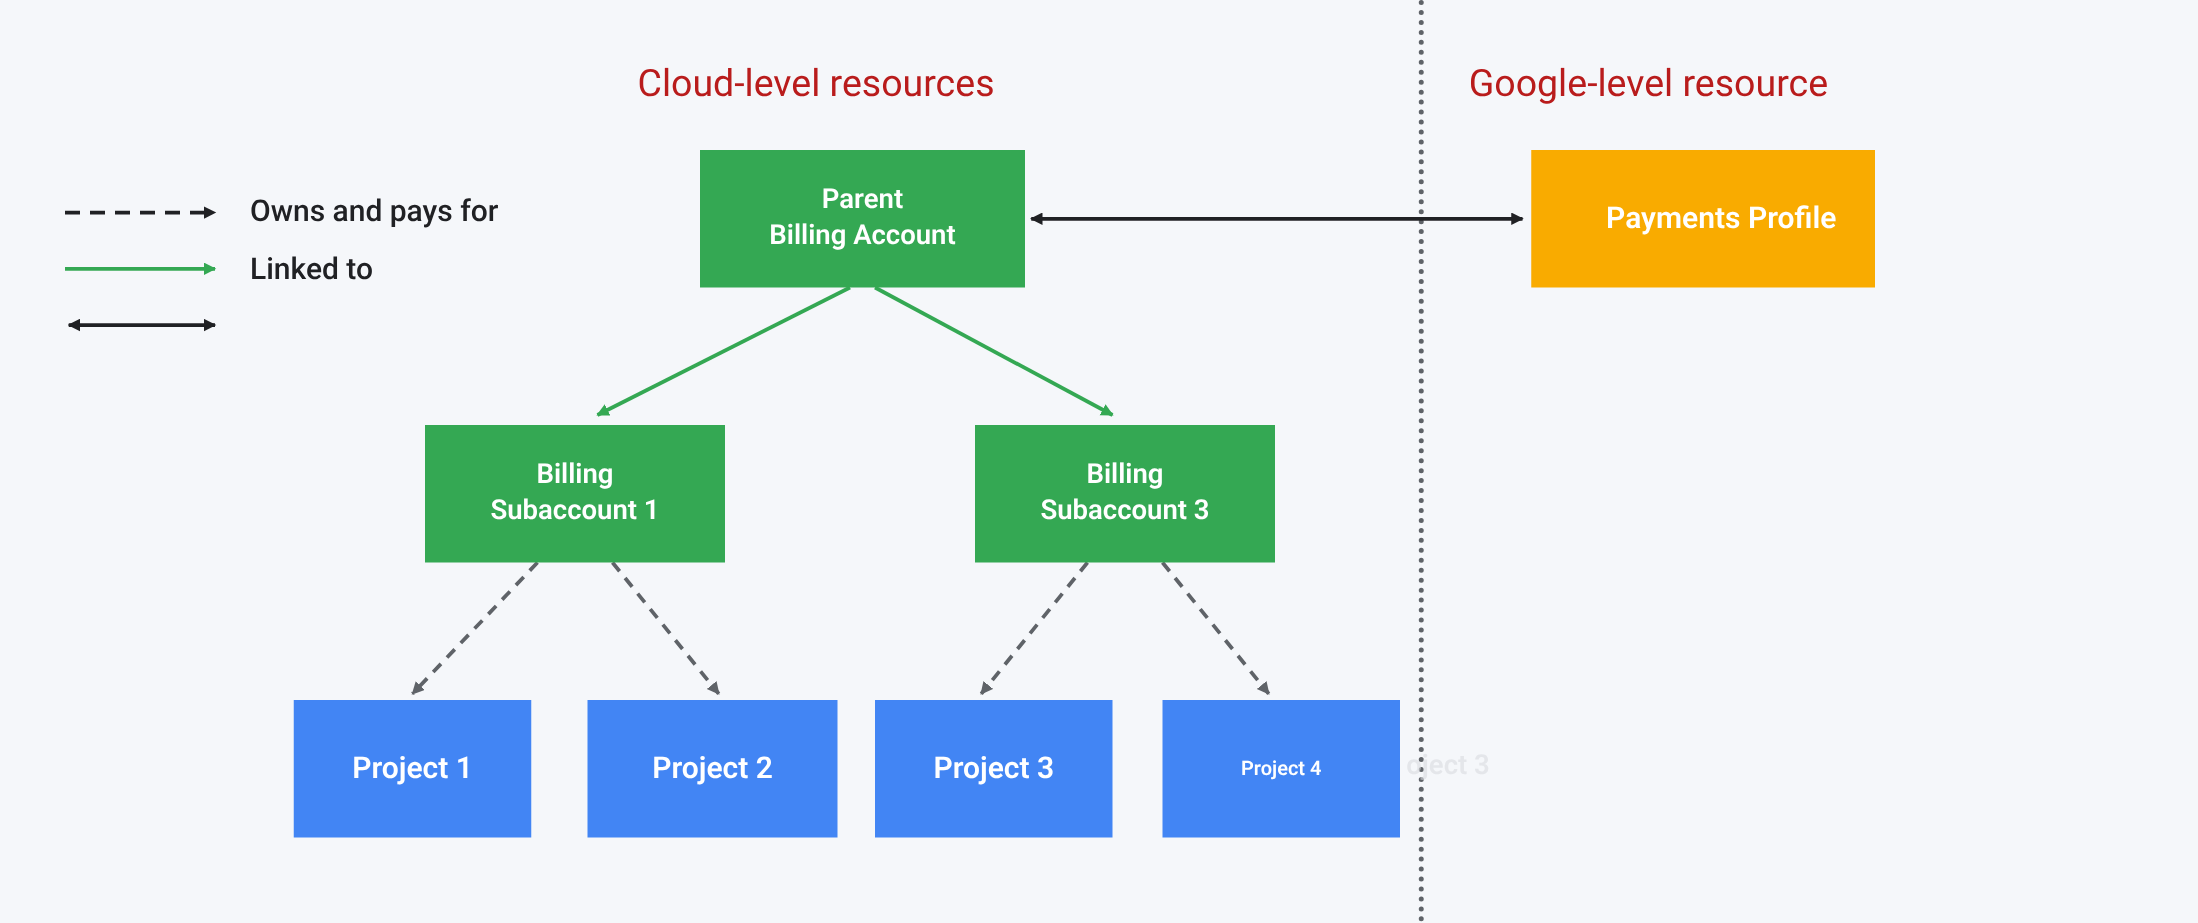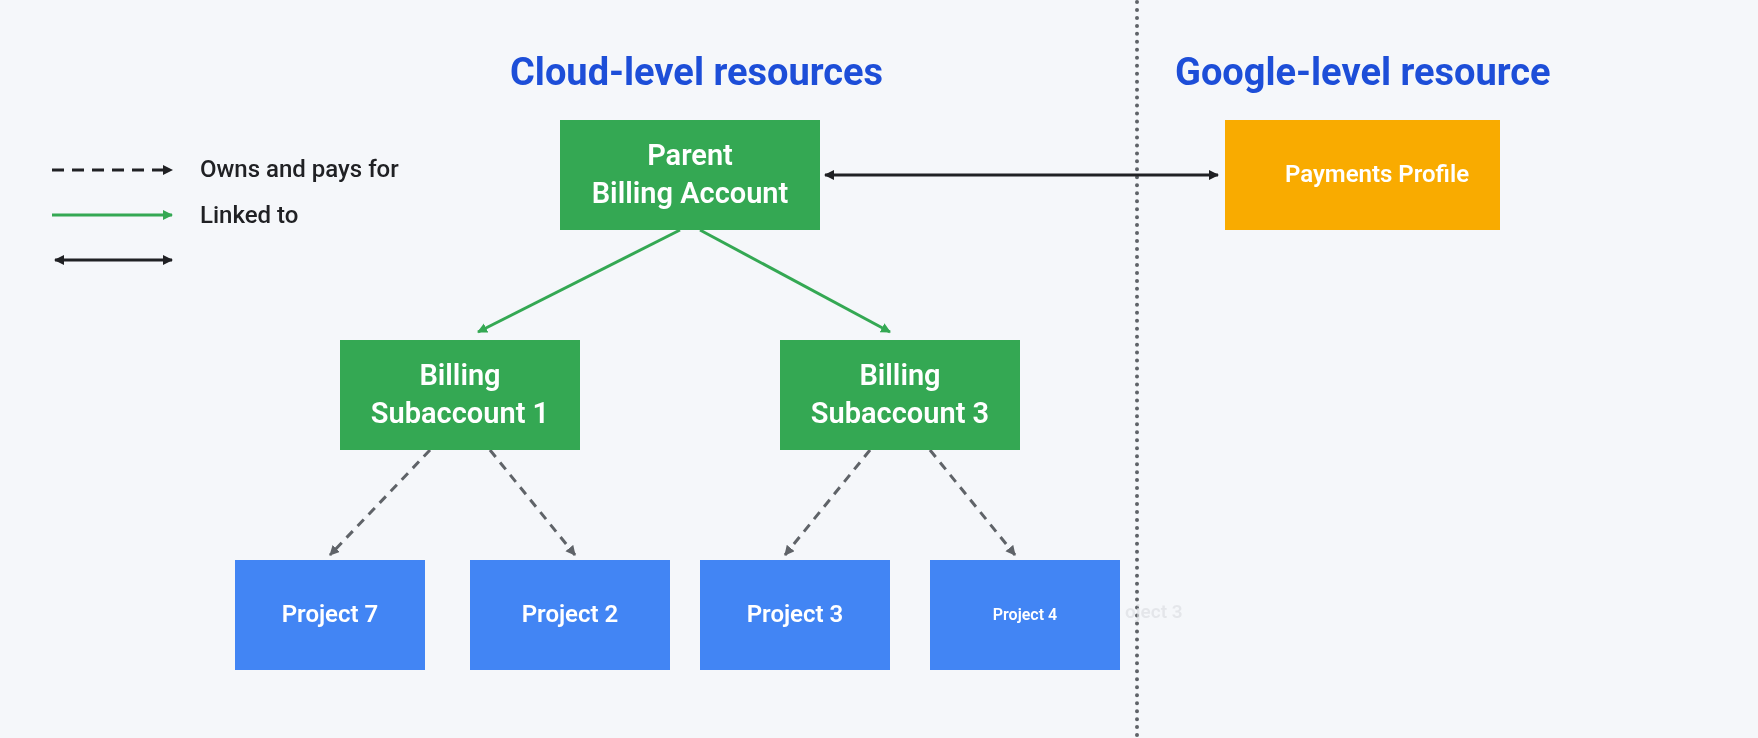--- a/index.html
+++ b/index.html
@@ -11,23 +11,23 @@
       position: relative;
       overflow: hidden;
     }
     .container {
       position: relative;
       width: 100%;
       height: 100%;
     }
     .section-title {
       position: absolute;
-      font-size: 38px;
-      color: #1d4ed8;
-      font-weight: 700;
+      font-size: 30px;
+      color: #b91c1c;
+      font-weight: 400;
     }
     .legend {
       position: absolute;
       left: 50px;
       top: 155px;
     }
     .legend-item {
       display: flex;
       align-items: center;
       margin-bottom: 18px;
@@ -42,21 +42,21 @@
       align-items: center;
     }
     .box {
       position: absolute;
       display: flex;
       align-items: center;
       justify-content: center;
       text-align: center;
       color: #fff;
       font-weight: 600;
-      font-size: 29px;
+      font-size: 22px;
       line-height: 1.3;
     }
     .box-green { background: #34a853; }
     .box-blue { background: #4285f4; }
     .box-yellow { background: #f9ab00; padding-left: 29px; }
     svg.diagram-svg {
       position: absolute;
       top: 0;
       left: 0;
       width: 1758px;
@@ -66,21 +66,21 @@
     .divider {
       position: absolute;
       top: 0;
       left: 1135px;
       height: 738px;
       border-left: 4px dotted #5f6368;
     }
     .ghost-text {
       position: absolute;
       color: #dadce0;
-      font-size: 19px;
+      font-size: 22px;
       font-weight: 600;
       opacity: 0.6;
     }
   </style>
 </head>
 <body>
 
 <div class="container">
 
   <div class="section-title" style="left:510px; top:50px;">Cloud-level resources</div>
@@ -151,21 +151,21 @@
   </div>
 
   <div class="box box-green" style="left:780px; top:340px; width:240px; height:110px;">
     <div>
       <div>Billing</div>
       <div>Subaccount 3</div>
     </div>
   </div>
 
   <div class="box box-blue" style="left:235px; top:560px; width:190px; height:110px; font-size:24px;">
-    <span>Project 7</span>
+    <span>Project 1</span>
   </div>
 
   <div class="box box-blue" style="left:470px; top:560px; width:200px; height:110px; font-size:24px;">
     <span>Project 2</span>
   </div>
 
   <div class="box box-blue" style="left:700px; top:560px; width:190px; height:110px; font-size:24px;justify-content:center;">
     <span>Project 3</span>
   </div>
 

